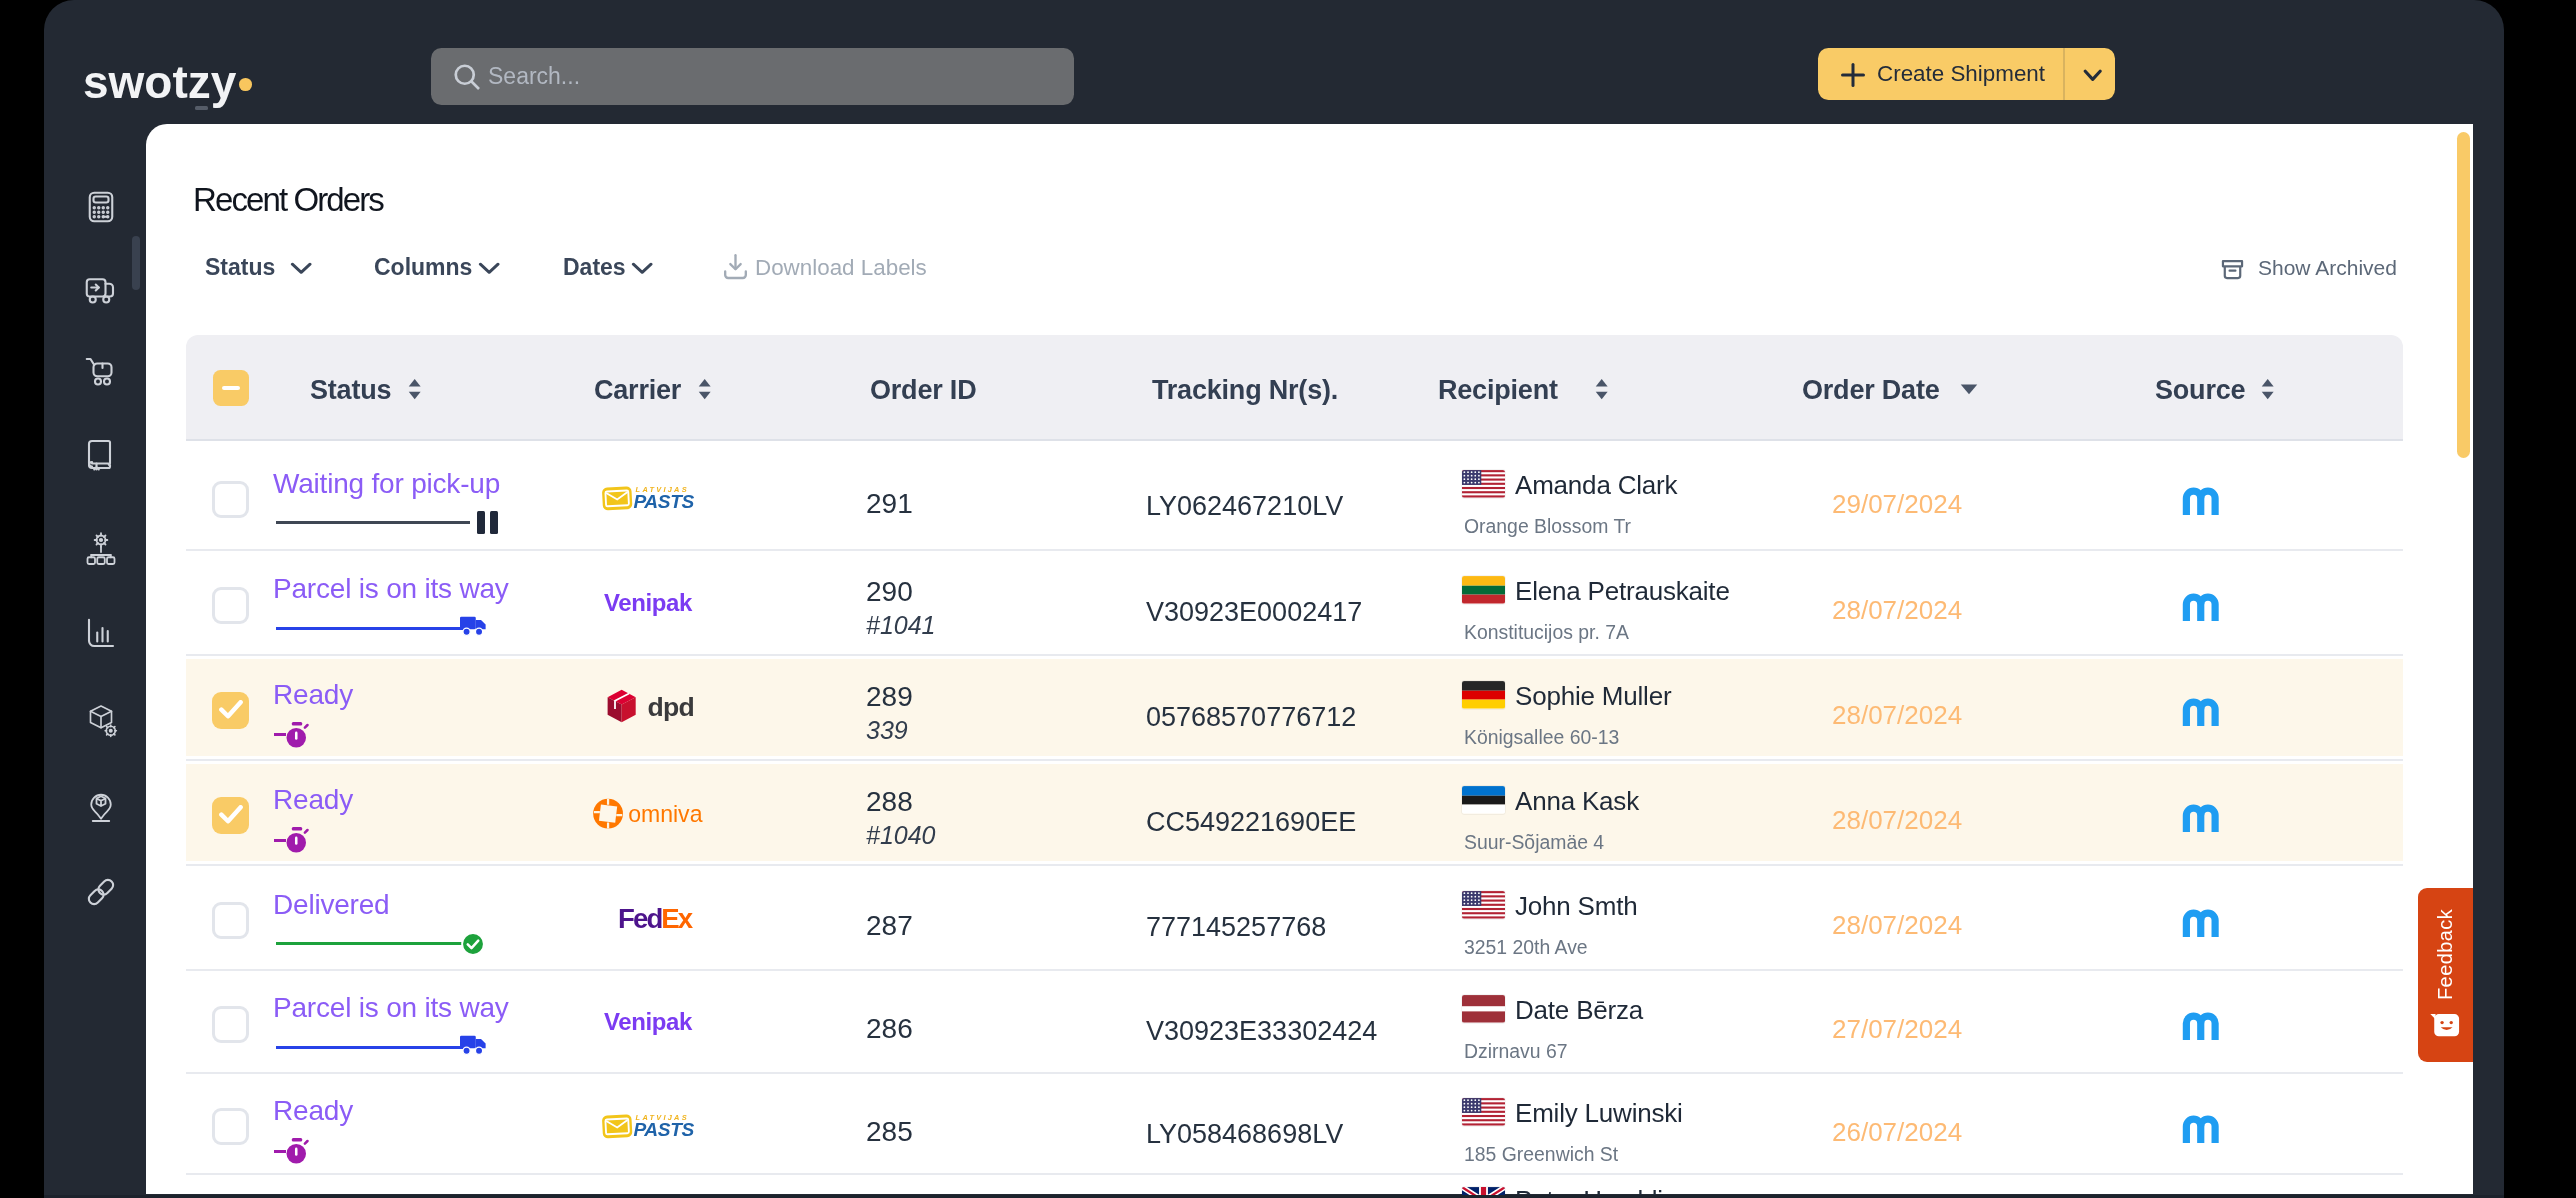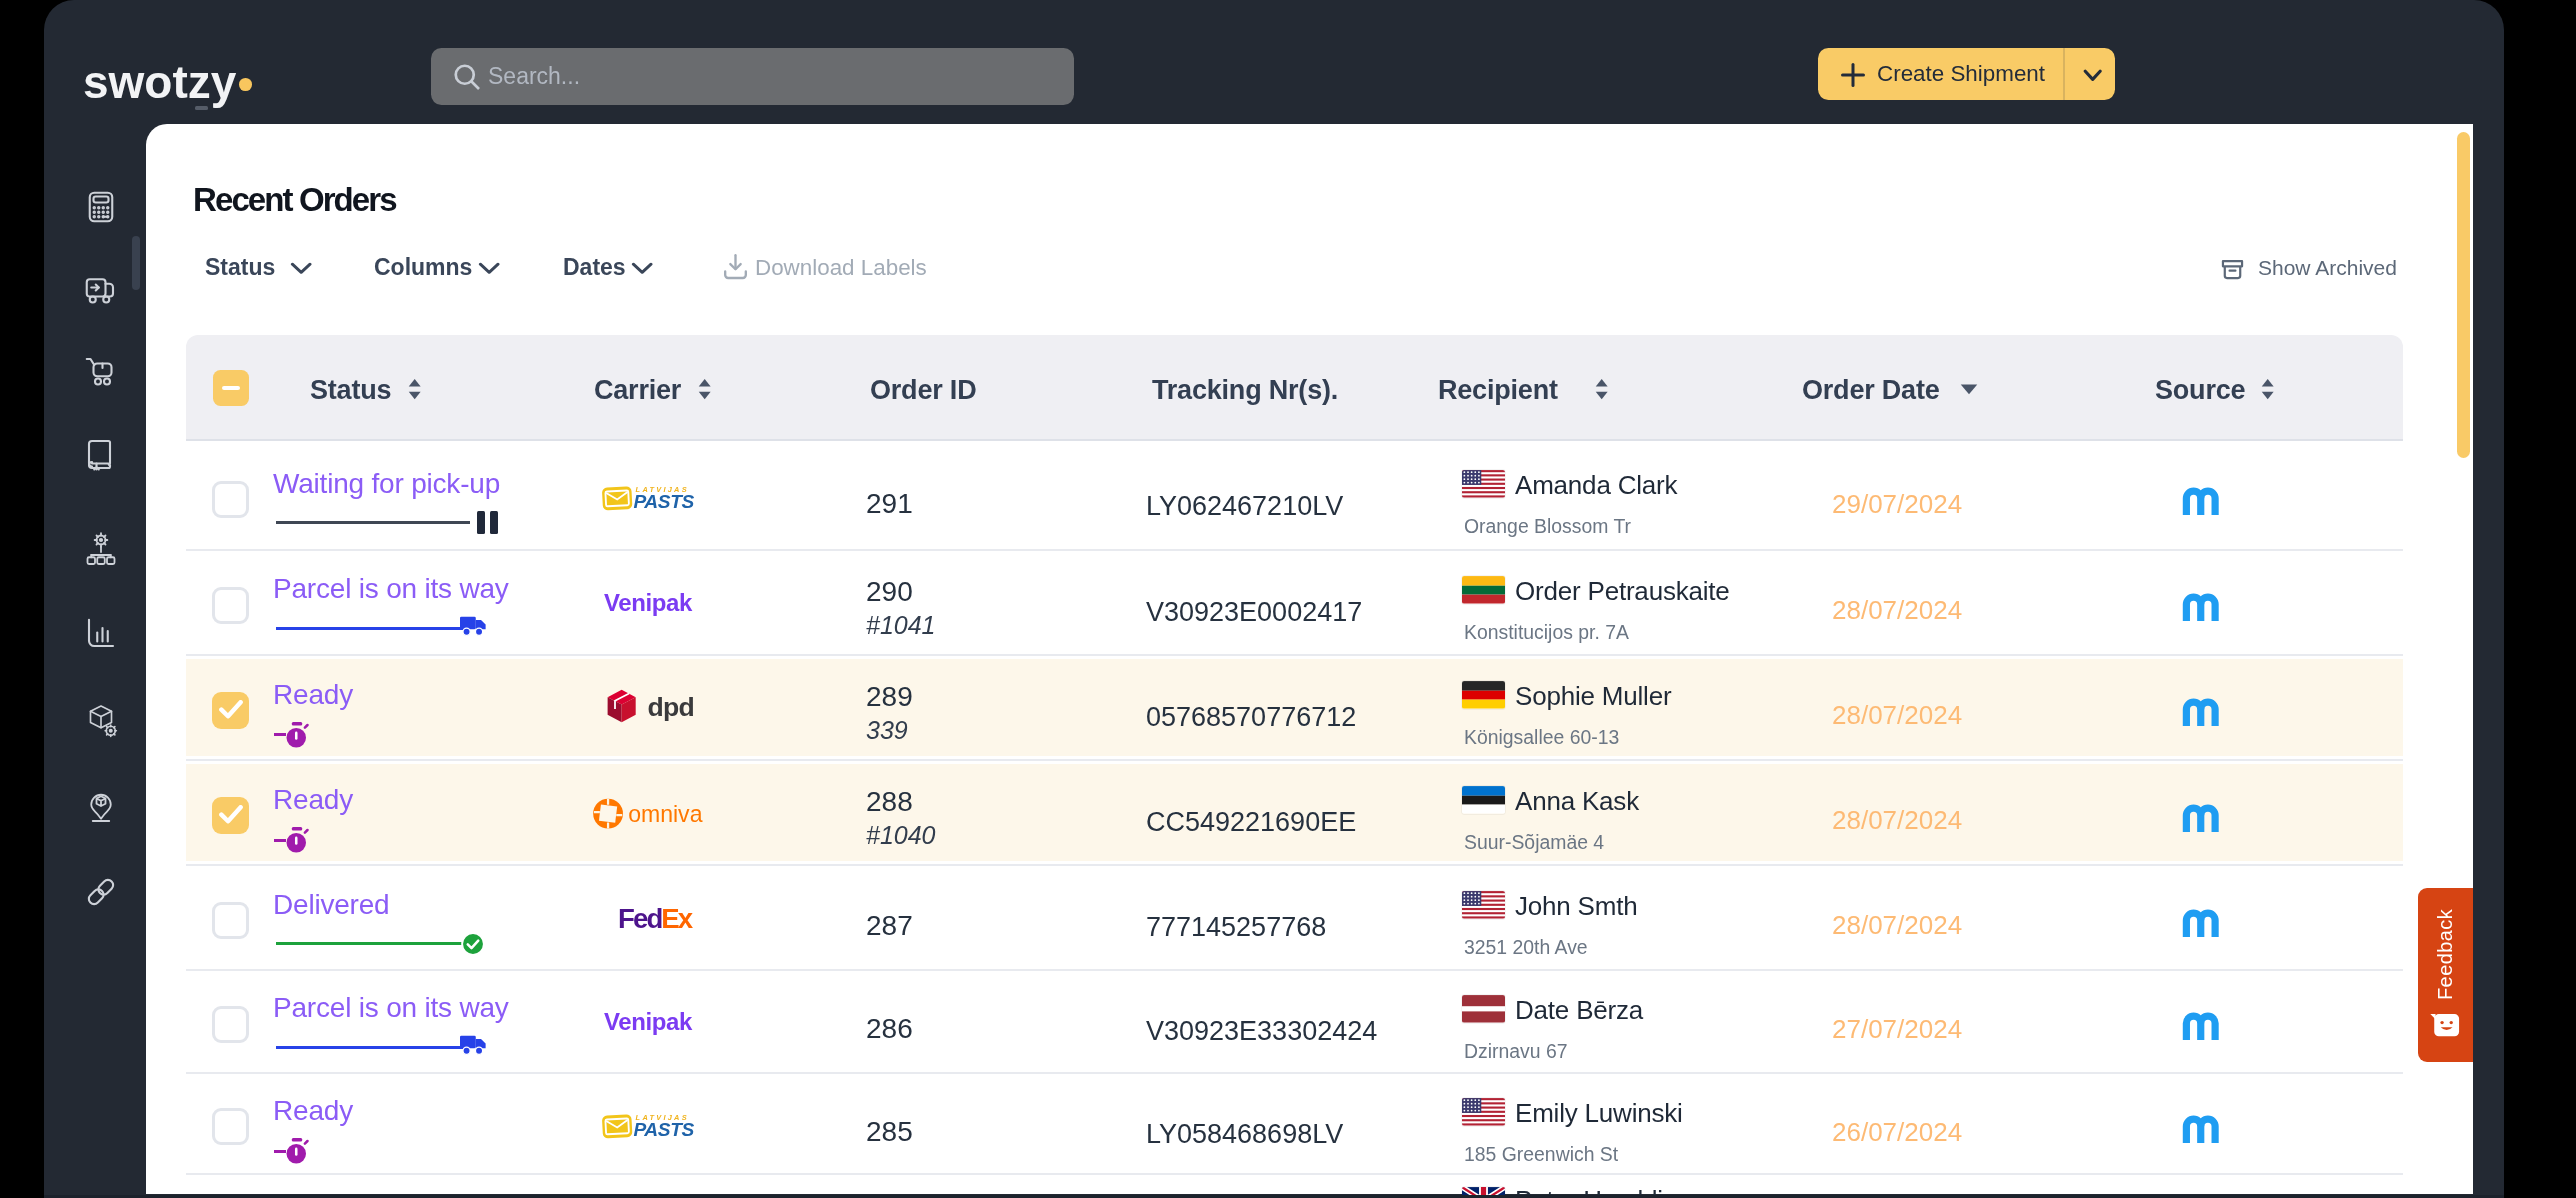--- a/index.html
+++ b/index.html
@@ -6,21 +6,21 @@
 #win{left:44px;top:0;width:2460px;height:1199px;background:#232933;border-radius:30px 30px 0 0;}
 #panel{left:146px;top:124px;width:2327px;height:1070px;background:#fff;border-radius:21px 0 0 0;}
 #logo{left:83px;top:51px;font-size:46px;font-weight:700;color:#F2F3F5;letter-spacing:0px;line-height:46px;margin-top:8px;}
 
 #search{left:431px;top:48px;width:643px;height:57px;border-radius:10.4px;background:#6A6C6F;}
 #searchtxt{left:488px;top:64px;font-size:23px;color:#B2B8C2;line-height:25px;}
 #btn{left:1818px;top:48px;width:297px;height:52px;border-radius:10.4px;background:#F9CB66;}
 #btntxt{left:1877px;top:63px;font-size:22.4px;font-weight:400;color:#232C3A;line-height:22.4px;}
 #btndiv{left:2063px;top:48px;width:1.5px;height:52px;background:rgba(35,44,58,0.15);}
 #thumb{left:132px;top:236px;width:8.2px;height:54px;border-radius:4.5px;background:#39414F;}
-#title{left:193px;top:181px;font-size:33px;font-weight:700;color:#10151E;line-height:37px;letter-spacing:-1.9px;}
+#title{left:193px;top:181px;font-size:33px;font-weight:400;color:#10151E;line-height:37px;letter-spacing:-1.9px;}
 .filter{font-size:23px;font-weight:700;color:#3A4659;line-height:27px;top:254px;}
 #dl{left:755px;top:255px;font-size:22.4px;color:#A2ABB6;line-height:25px;font-weight:400;}
 #arch{left:2258px;top:256px;font-size:21px;color:#5C6878;line-height:24px;font-weight:500;}
 #thead{left:186px;top:335px;width:2217px;height:104px;background:#EFEFF3;border-radius:12px 12px 0 0;border-bottom:2.2px solid #DEE1E8;}
 .hlabel{font-size:27px;font-weight:600;color:#333F52;line-height:30px;top:375px;letter-spacing:-0.2px;}
 #minus{left:213px;top:370px;width:36px;height:36px;border-radius:7.5px;background:#F9CB66;}
 #minus div{position:absolute;left:9px;top:15.7px;width:18px;height:4.5px;border-radius:2.2px;background:#fff;}
 #sb{left:2457px;top:132px;width:12.7px;height:326px;border-radius:6.7px;background:#F9CA67;}
 .sep{left:186px;width:2217px;height:2.2px;background:#E8EAEF;}
 .ylw{left:186px;width:2217px;background:#FDF7EA;}
@@ -262,21 +262,21 @@
     <circle cx="29" cy="24" r="5.5" fill="#2742E8" stroke="#fff" stroke-width="2"></circle>
   </svg>
 <div class="abs" style="left:604px;top:590px;font-size:24px;font-weight:800;color:#7B3BF2;letter-spacing:-0.4px;line-height:26px">Venipak</div>
 <div class="abs oid" style="top:575px">290<br><i>#1041</i></div>
 <div class="abs trk" style="top:597px">V30923E0002417</div>
 <svg class="abs" style="left:1462px;top:576px;border-radius:2.2px;box-shadow:0 0 0 0.7px rgba(0,0,0,0.06)" width="43" height="27.6" viewBox="0 0 58 37">
     <rect width="58" height="13" fill="#FDB913"></rect>
     <rect y="13" width="58" height="12" fill="#046A38"></rect>
     <rect y="25" width="58" height="12" fill="#C1272D"></rect>
   </svg>
-<div class="abs nm" style="top:576px">Order Petrauskaite</div>
+<div class="abs nm" style="top:576px">Elena Petrauskaite</div>
 <div class="abs ad" style="top:620px">Konstitucijos pr. 7A</div>
 <div class="abs dt" style="top:595px">28/07/2024</div>
 <svg class="abs mlogo" style="top:590px" width="39" height="31" viewBox="0 0 50 41" fill="none" stroke="#1F9DF2" stroke-width="9.5">
     <path d="M5 41 V19 a9.5 9.5 0 0 1 19 0 V41"></path>
     <path d="M24 19 a9.5 9.5 0 0 1 19 0 V41"></path>
   </svg>
 <div class="abs cbc" style="top:692px">
     <svg style="position:absolute;left:6.7px;top:8.2px" width="24" height="20" viewBox="0 0 32 27">
       <polyline points="3,13 12,22 29,3" fill="none" stroke="#fff" stroke-width="6" stroke-linecap="round" stroke-linejoin="round"></polyline>
     </svg>

